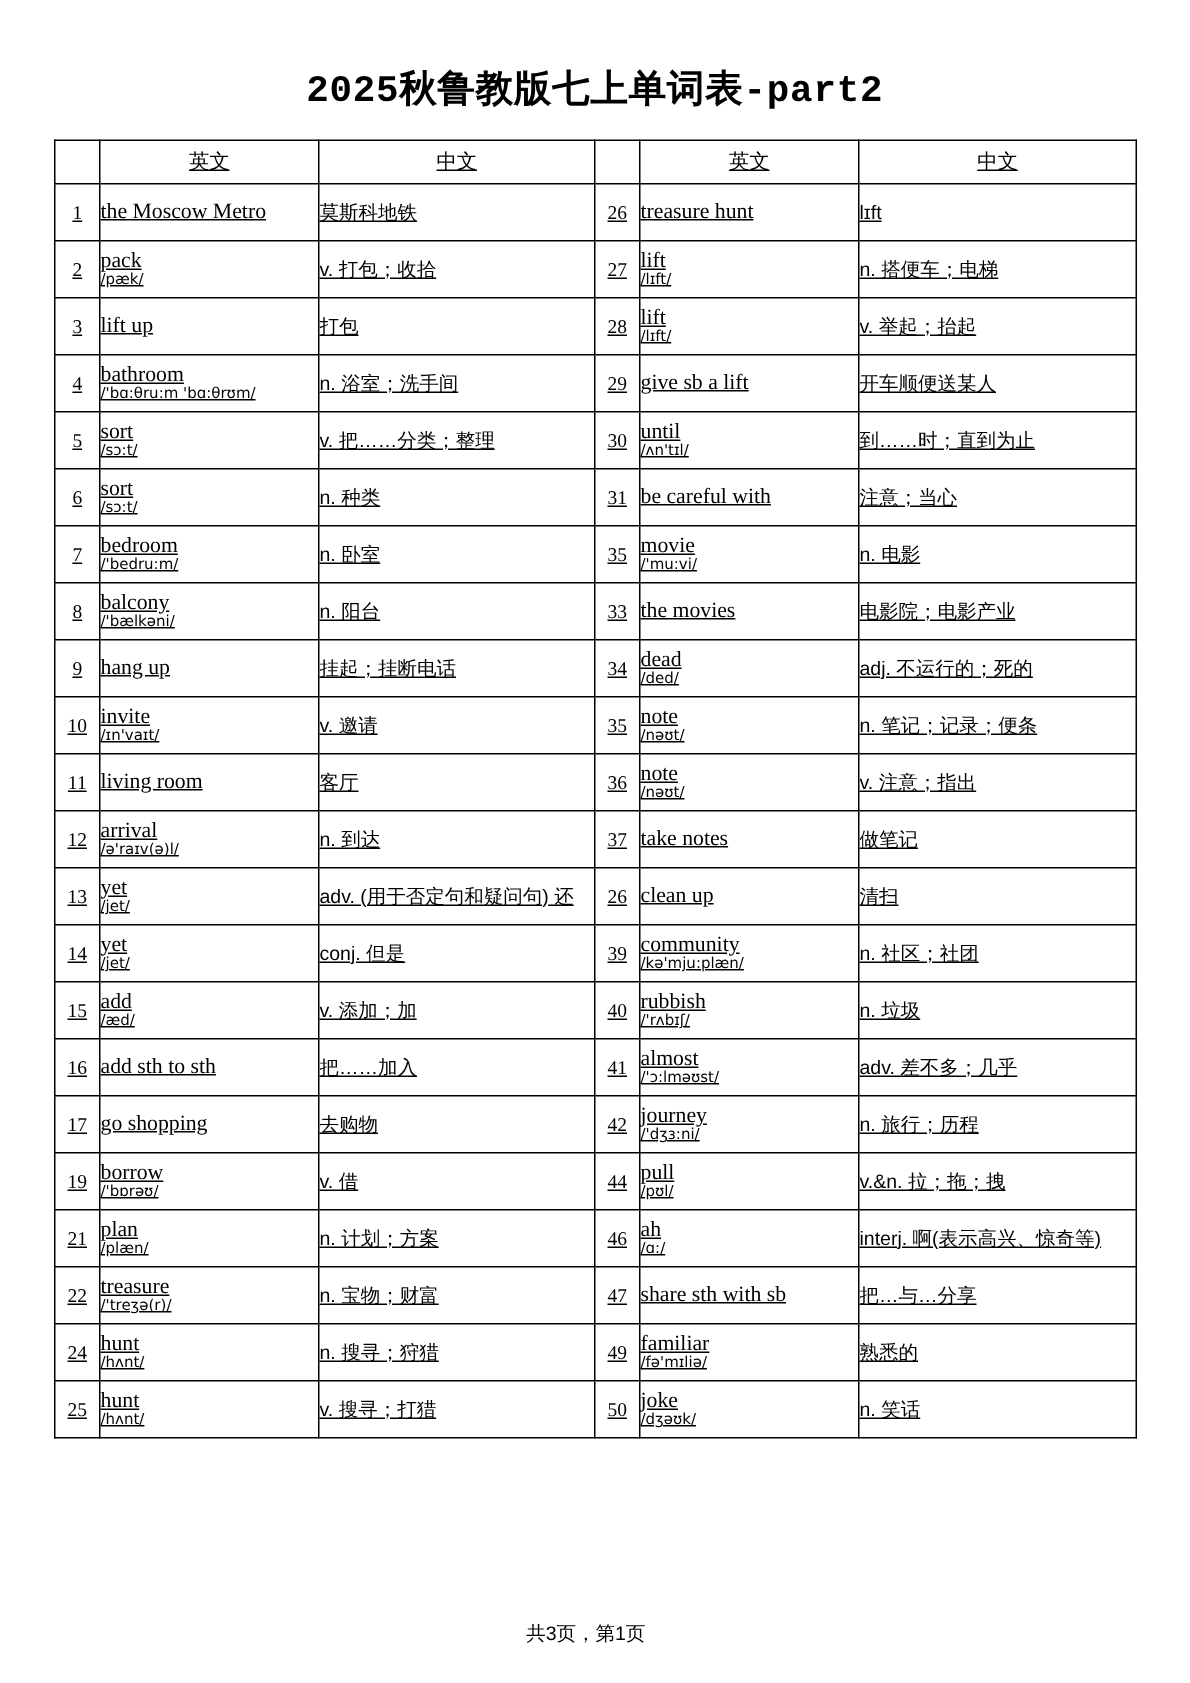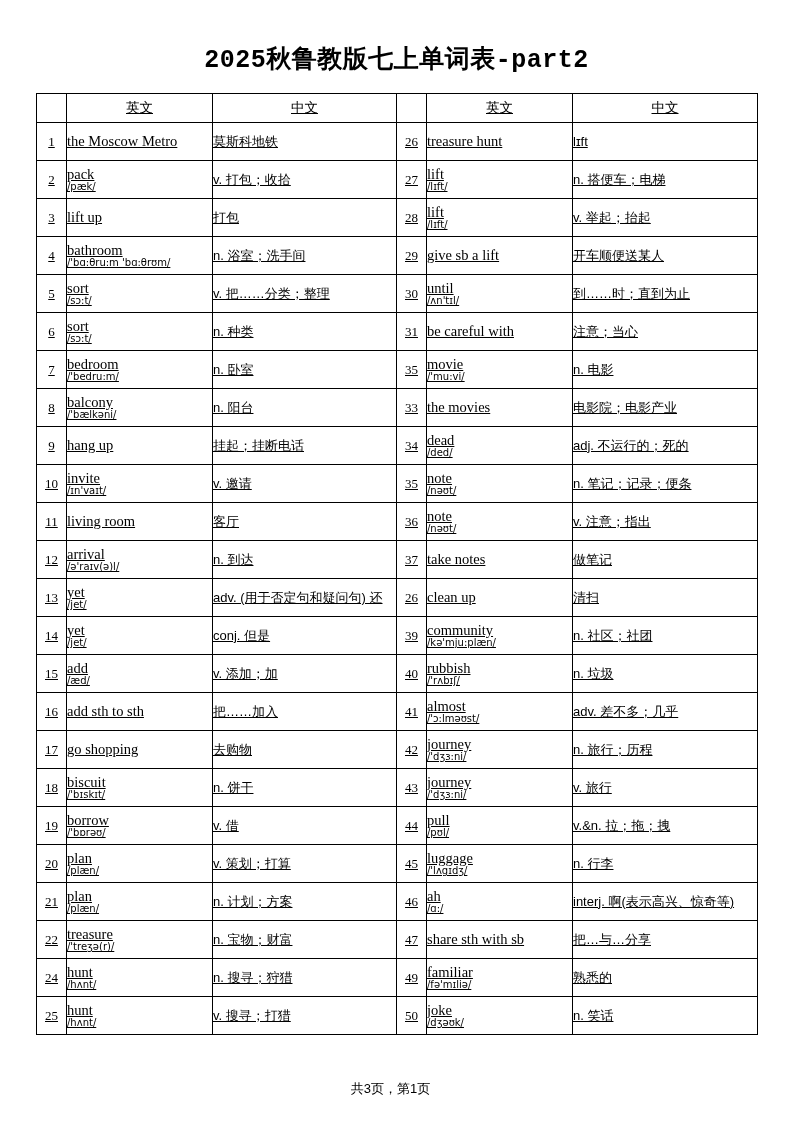--- a/index.html
+++ b/index.html
@@ -339,67 +339,39 @@
           </td>
           <td class="chi">去购物</td>
           <td class="num">42</td>
           <td class="eng">
             <span class="word">journey</span>
             <span class="ipa">/'dʒɜ:ni/</span>
           </td>
           <td class="chi">n. 旅行；历程</td>
         </tr>
         <tr class="row">
-          <td class="num">18</td>
-          <td class="eng">
-            <span class="word">biscuit</span>
-            <span class="ipa">/'bɪskɪt/</span>
-          </td>
-          <td class="chi">n. 饼干</td>
-          <td class="num">43</td>
-          <td class="eng">
-            <span class="word">journey</span>
-            <span class="ipa">/'dʒɜ:ni/</span>
-          </td>
-          <td class="chi">v. 旅行</td>
-        </tr>
-        <tr class="row">
           <td class="num">19</td>
           <td class="eng">
             <span class="word">borrow</span>
             <span class="ipa">/'bɒrəʊ/</span>
           </td>
           <td class="chi">v. 借</td>
           <td class="num">44</td>
           <td class="eng">
             <span class="word">pull</span>
             <span class="ipa">/pʊl/</span>
           </td>
           <td class="chi">v.&amp;n. 拉；拖；拽</td>
         </tr>
         <tr class="row">
-          <td class="num">20</td>
+          <td class="num">21</td>
           <td class="eng">
             <span class="word">plan</span>
             <span class="ipa">/plæn/</span>
           </td>
-          <td class="chi">v. 策划；打算</td>
-          <td class="num">45</td>
-          <td class="eng">
-            <span class="word">luggage</span>
-            <span class="ipa">/'lʌgɪdʒ/</span>
-          </td>
-          <td class="chi">n. 行李</td>
-        </tr>
-        <tr class="row">
-          <td class="num">21</td>
-          <td class="eng">
-            <span class="word">plan</span>
-            <span class="ipa">/plæn/</span>
-          </td>
           <td class="chi">n. 计划；方案</td>
           <td class="num">46</td>
           <td class="eng">
             <span class="word">ah</span>
             <span class="ipa">/ɑ:/</span>
           </td>
           <td class="chi">interj. 啊(表示高兴、惊奇等)</td>
         </tr>
         <tr class="row">
           <td class="num">22</td>

